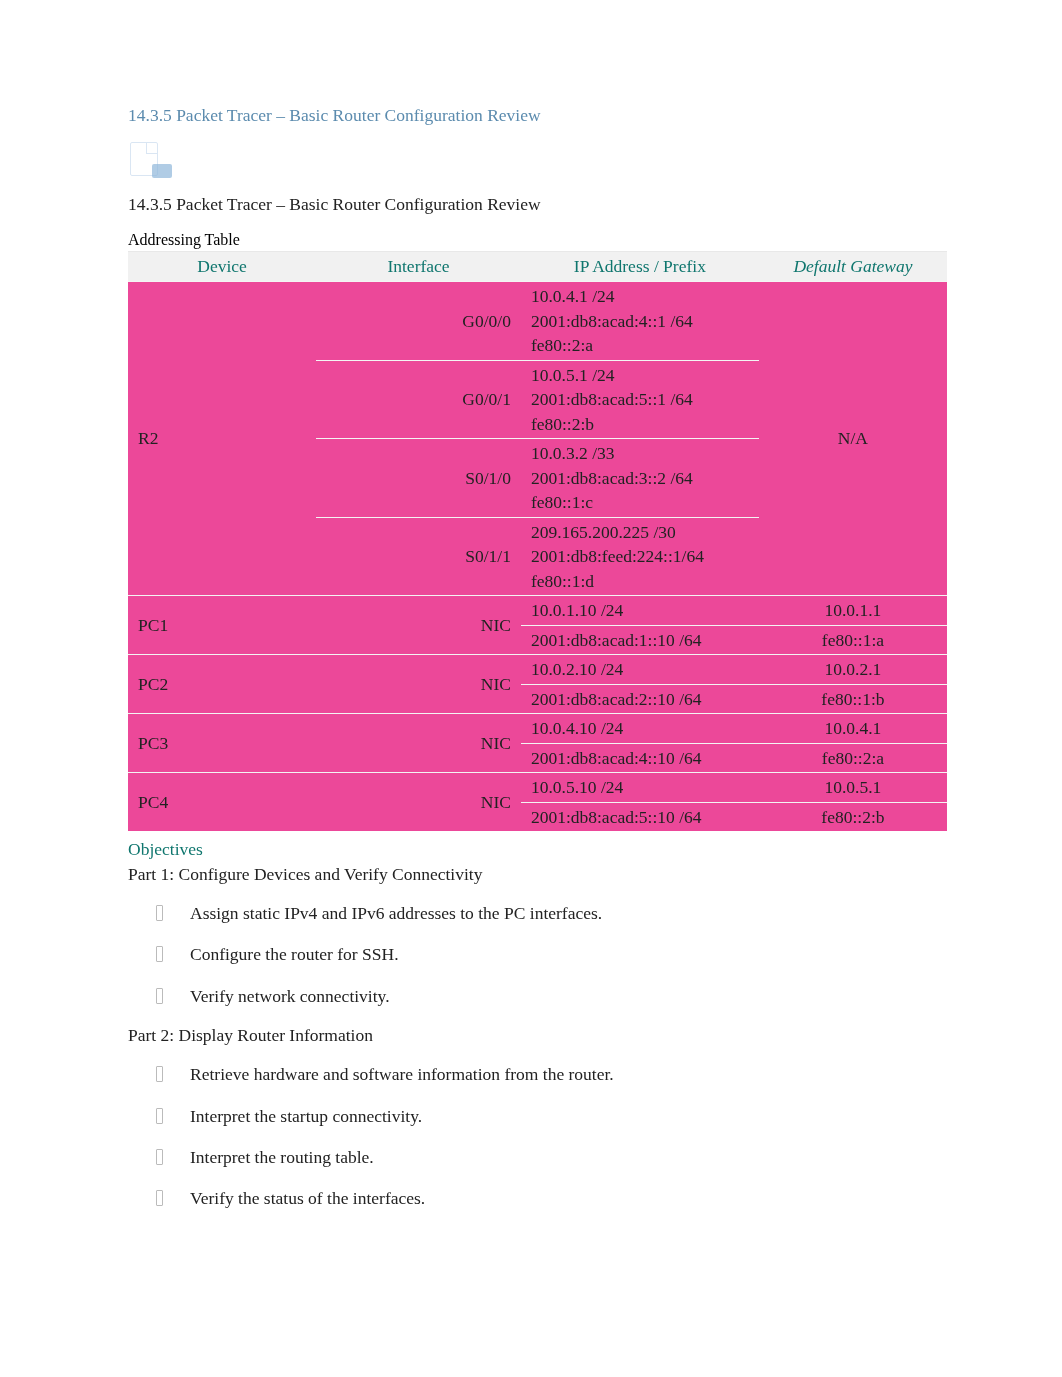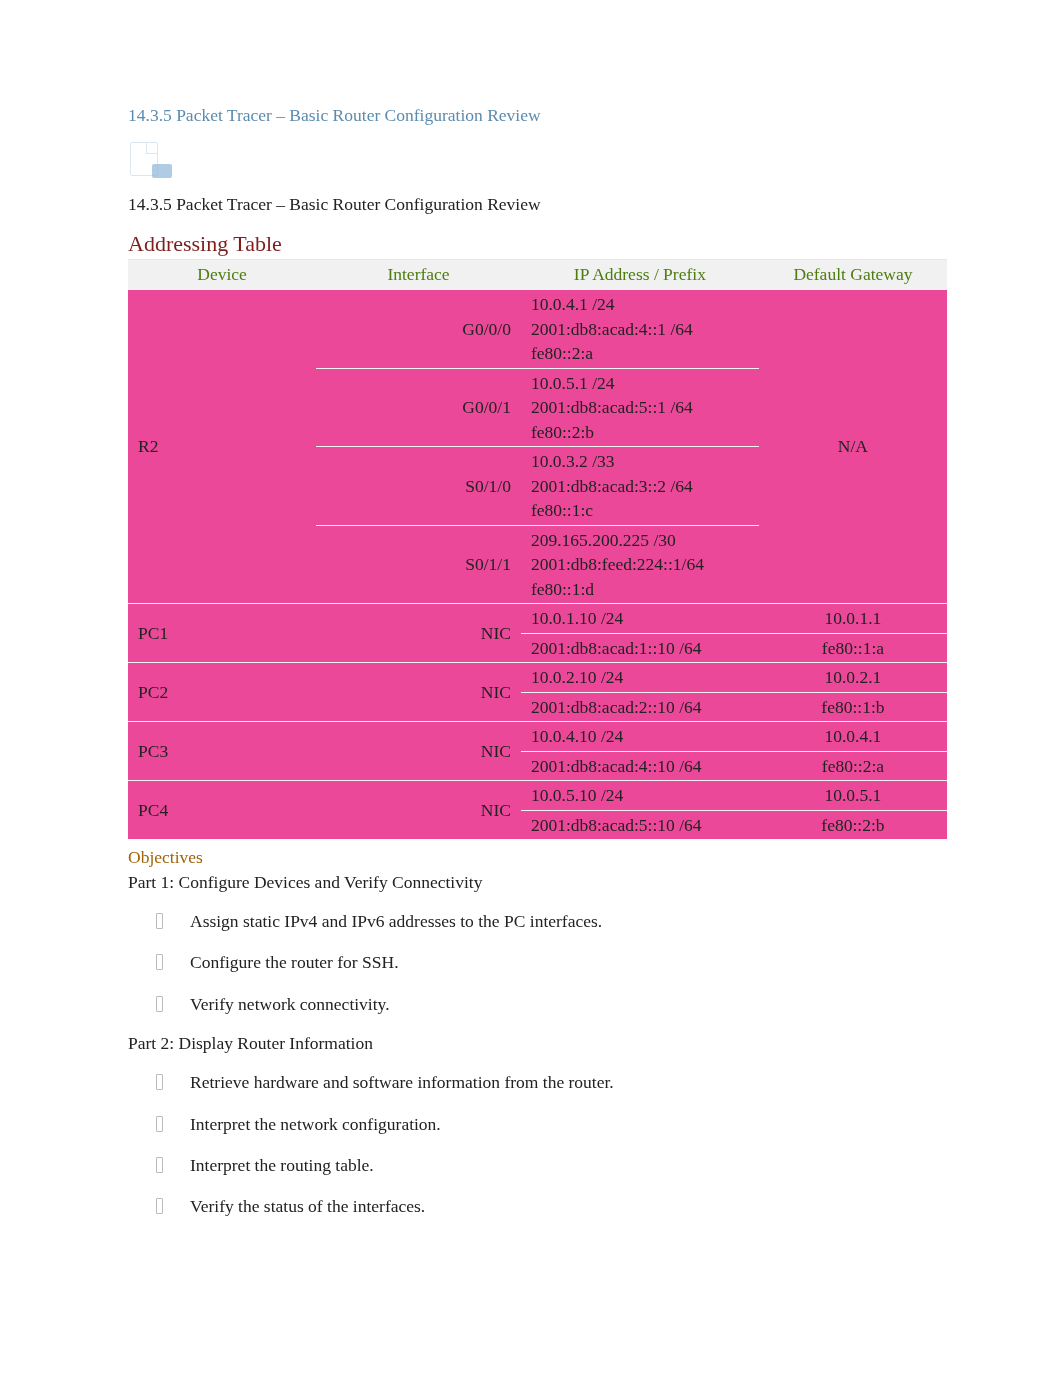--- a/index.html
+++ b/index.html
@@ -53,59 +53,59 @@
       border-radius: 2px;
       opacity: 0.7;
     }
     .subtitle-black {
       color: #222;
       font-size: 17.5px;
       margin-top: 8px;
       margin-bottom: 16px;
     }
     .section-heading {
-      color: #7f1d1d;
-      font-size: 22px;
+      color: #000000;
+      font-size: 16px;
       margin-top: 4px;
       margin-bottom: 2px;
     }
     .addr-table {
       width: 100%;
       border-collapse: collapse;
       table-layout: fixed;
     }
     .addr-table col.device-col { width: 170px; }
     .addr-table col.iface-col  { width: 185px; }
     .addr-table col.ip-col     { width: 215px; }
     .addr-table col.gw-col     { width: 170px; }
     .addr-table th {
       font-weight: normal;
-      color: #4d7c0f;
+      color: #0f766e;
       background: #f1f1f1;
       padding: 4px 10px 4px 10px;
       border-top: 1px solid #e8e8e8;
     }
     .addr-table th:nth-child(1) { text-align: center; }
     .addr-table th:nth-child(2) { text-align: center; }
     .addr-table th:nth-child(3) { text-align: center; }
-    .addr-table th:nth-child(4) { text-align: center; }
+    .addr-table th:nth-child(4) { text-align: center; font-style: italic; }
     .addr-table td {
       padding: 2px 10px;
       vertical-align: middle;
       border-top: 1px solid #f4f4f4;
       background: #ec4899;
       line-height: 1.4;
     }
     .device-cell { text-align: left; }
     .iface-cell { text-align: right; }
     .ip-cell { text-align: left; font-family: inherit; }
     .gw-cell { text-align: center; }
     .ip-cell div { margin: 0; }
     .objectives-heading {
-      color: #a16207;
+      color: #0f766e;
       font-size: 17.5px;
       margin-top: 8px;
     }
     .body-text {
       margin: 4px 0 6px 0;
     }
     ul.plain {
       list-style: none;
       padding: 0;
       margin: 6px 0 14px 0;
@@ -248,18 +248,18 @@
   <div class="body-text">Part 1: Configure Devices and Verify Connectivity</div>
   <ul class="plain">
     <li>Assign static IPv4 and IPv6 addresses to the PC interfaces.</li>
     <li>Configure the router for SSH.</li>
     <li>Verify network connectivity.</li>
   </ul>
 
   <div class="body-text">Part 2: Display Router Information</div>
   <ul class="plain">
     <li>Retrieve hardware and software information from the router.</li>
-    <li>Interpret the network configuration.</li>
+    <li>Interpret the startup connectivity.</li>
     <li>Interpret the routing table.</li>
     <li>Verify the status of the interfaces.</li>
   </ul>
 
 </div>
 
 </body></html>

